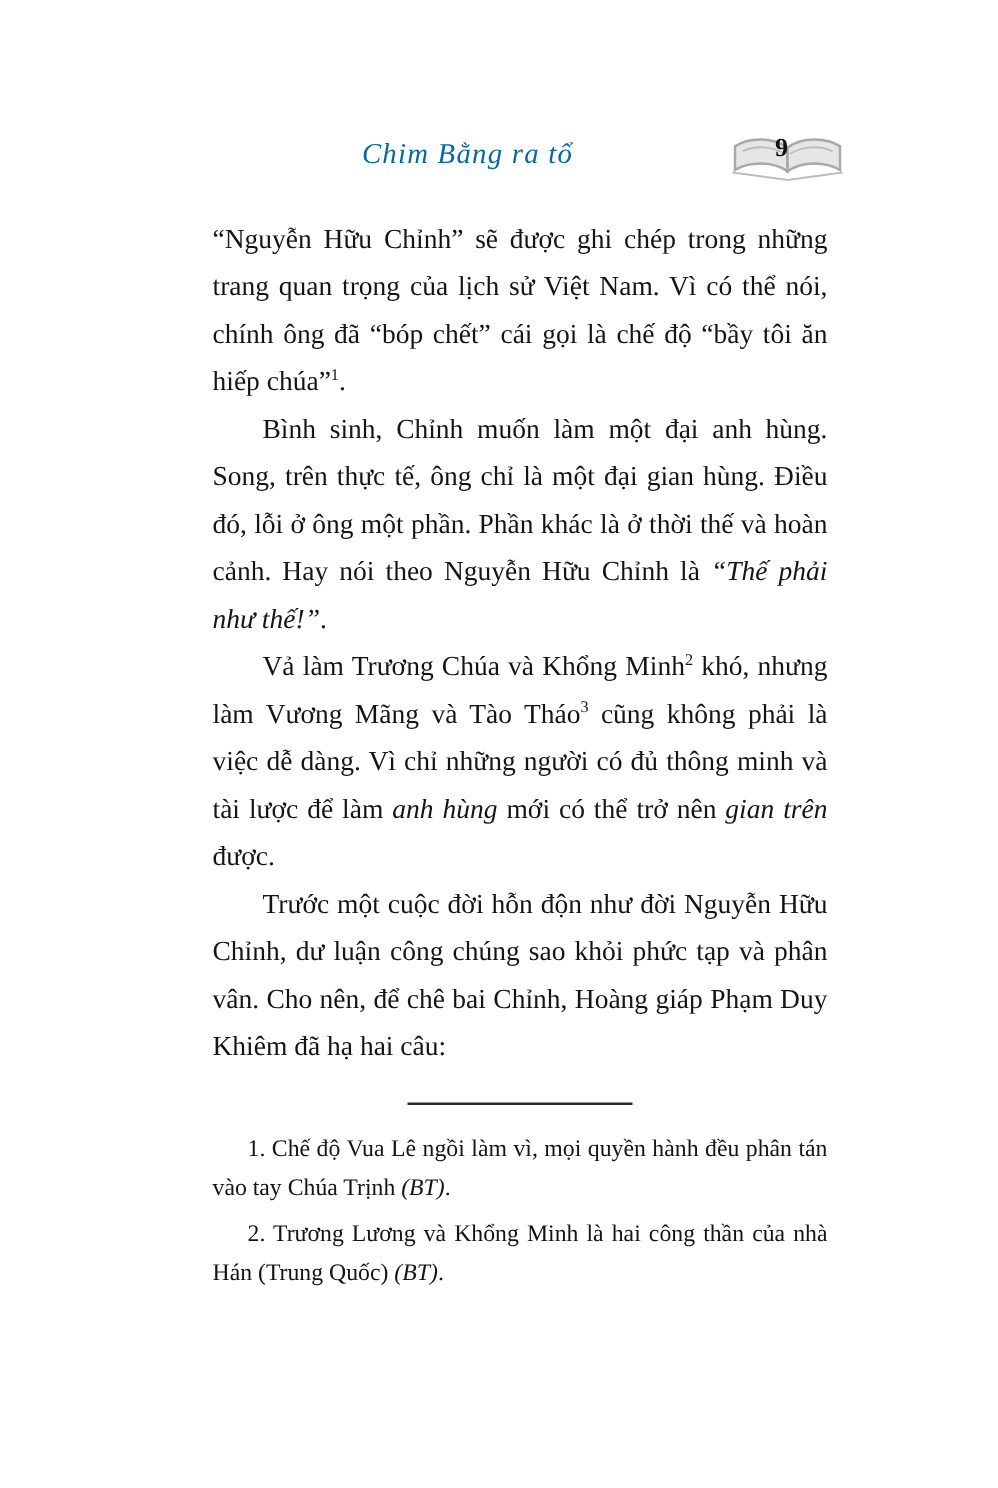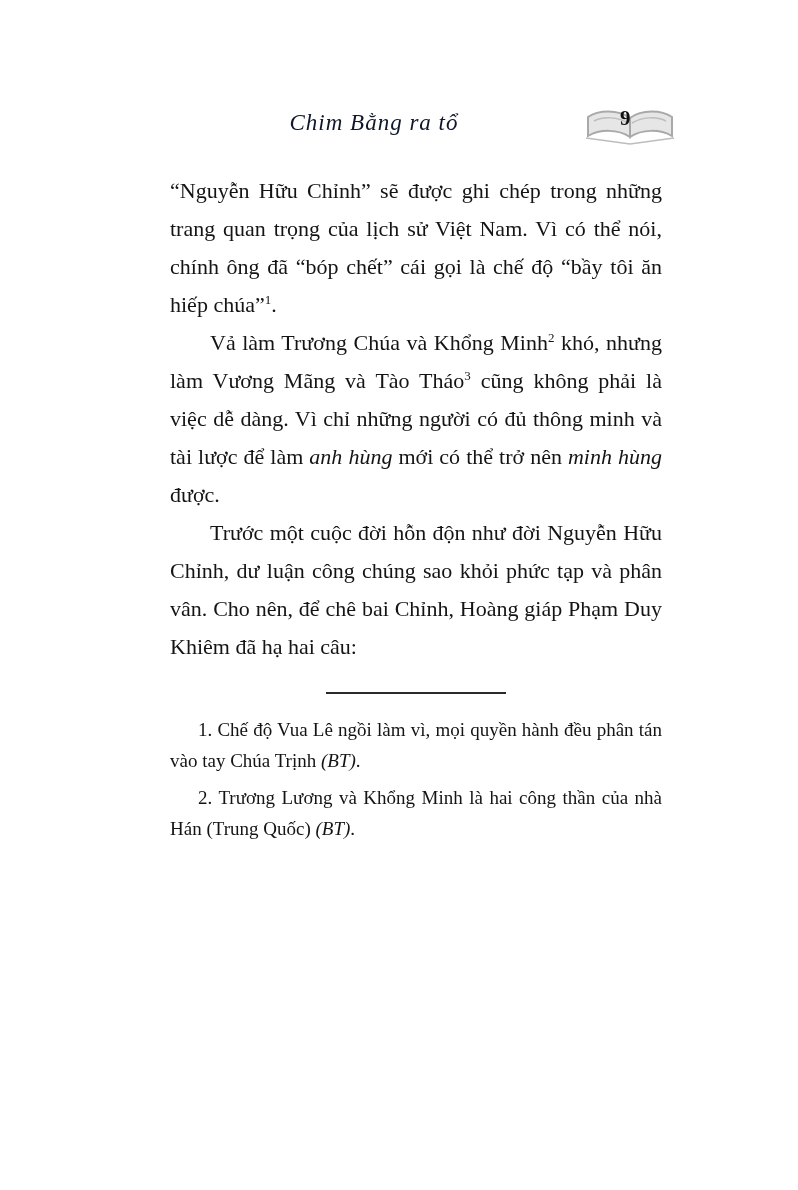--- a/index.html
+++ b/index.html
@@ -26,21 +26,21 @@
   }
   .running-head {
     position: absolute;
     left: 0;
     right: 90px;
     top: 6px;
     text-align: center;
     font-style: italic;
     font-size: 23px;
     letter-spacing: 1px;
-    color: #0f172a;
+    color: #0369a1;
   }
   .ornament-wrap {
     position: absolute;
     right: -8px;
     top: 0;
     width: 92px;
     height: 44px;
   }
   .ornament-wrap svg {
     position: absolute;
@@ -111,21 +111,22 @@
         <path d="M46 12 L46 31" stroke="#a9a9a9" stroke-width="1.5"></path>
         <path d="M2 32 L46 38 L90 32" fill="none" stroke="#bdbdbd" stroke-width="1.5"></path>
       </svg>
       <span class="page-number">9</span>
     </div>
   </div>
 
   <div class="body-text">
     <div id="paragraphs">
         <p class="para"><span>“Nguyễn Hữu Chỉnh” sẽ được ghi chép trong những trang quan trọng của lịch sử Việt Nam. Vì có thể nói, chính ông đã “bóp chết” cái gọi là chế độ “bầy tôi ăn hiếp chúa”</span><sup>1</sup><span>.</span></p>
-        <p class="para indent"><span>Vả làm Trương Chúa và Khổng Minh</span><sup>2</sup><span> khó, nhưng làm Vương Mãng và Tào Tháo</span><sup>3</sup><span> cũng không phải là việc dễ dàng. Vì chỉ những người có đủ thông minh và tài lược để làm </span><span class="italic">anh hùng</span><span> mới có thể trở nên </span><span class="italic">minh hùng</span><span> được.</span></p>
+        <p class="para indent"><span>Bình sinh, Chỉnh muốn làm một đại anh hùng. Song, trên thực tế, ông chỉ là một đại gian hùng. Điều đó, lỗi ở ông một phần. Phần khác là ở thời thế và hoàn cảnh. Hay nói theo Nguyễn Hữu Chỉnh là </span><span class="italic">“Thế phải như thế!”</span><span>.</span></p>
+        <p class="para indent"><span>Vả làm Trương Chúa và Khổng Minh</span><sup>2</sup><span> khó, nhưng làm Vương Mãng và Tào Tháo</span><sup>3</sup><span> cũng không phải là việc dễ dàng. Vì chỉ những người có đủ thông minh và tài lược để làm </span><span class="italic">anh hùng</span><span> mới có thể trở nên </span><span class="italic">gian trên</span><span> được.</span></p>
         <p class="para indent"><span>Trước một cuộc đời hỗn độn như đời Nguyễn Hữu Chỉnh, dư luận công chúng sao khỏi phức tạp và phân vân. Cho nên, để chê bai Chỉnh, Hoàng giáp Phạm Duy Khiêm đã hạ hai câu:</span></p>
       </div>
 
     <hr class="footnote-sep">
 
     <div id="footnotes" class="footnotes">
         <p class="footnote indent"><span>1. Chế độ Vua Lê ngồi làm vì, mọi quyền hành đều phân tán vào tay Chúa Trịnh </span><span class="italic">(BT)</span><span>.</span></p>
         <p class="footnote indent"><span>2. Trương Lương và Khổng Minh là hai công thần của nhà Hán (Trung Quốc) </span><span class="italic">(BT)</span><span>.</span></p>
       </div>
   </div>

